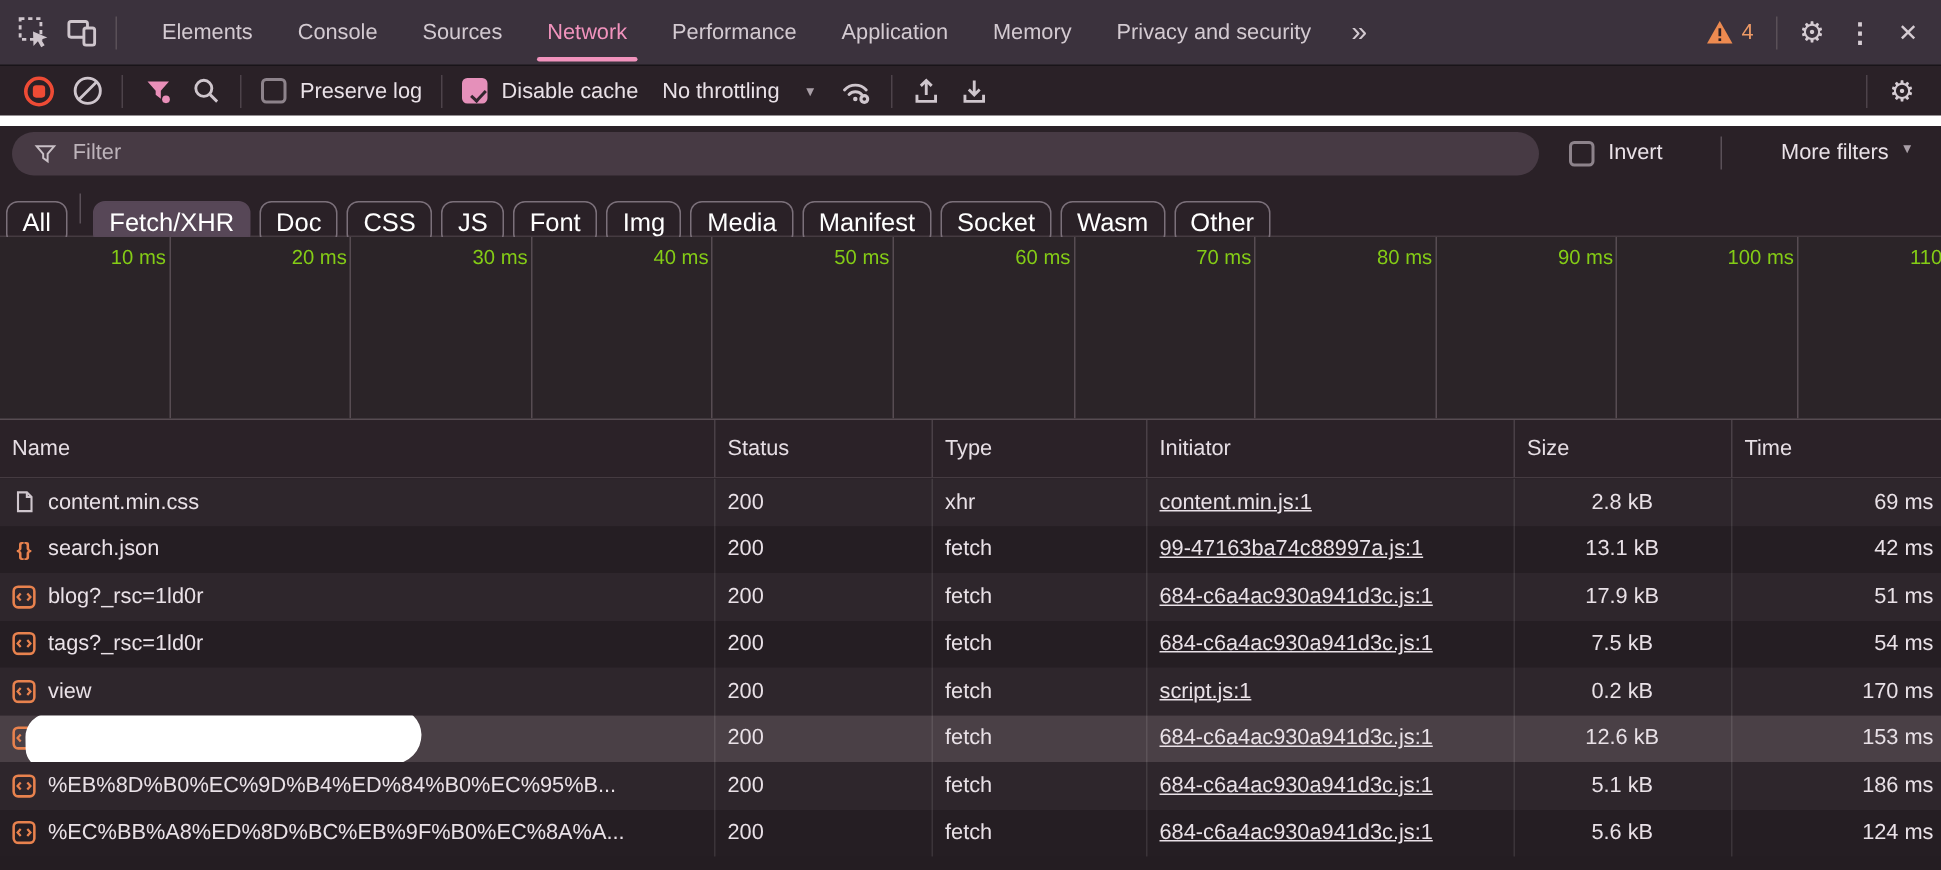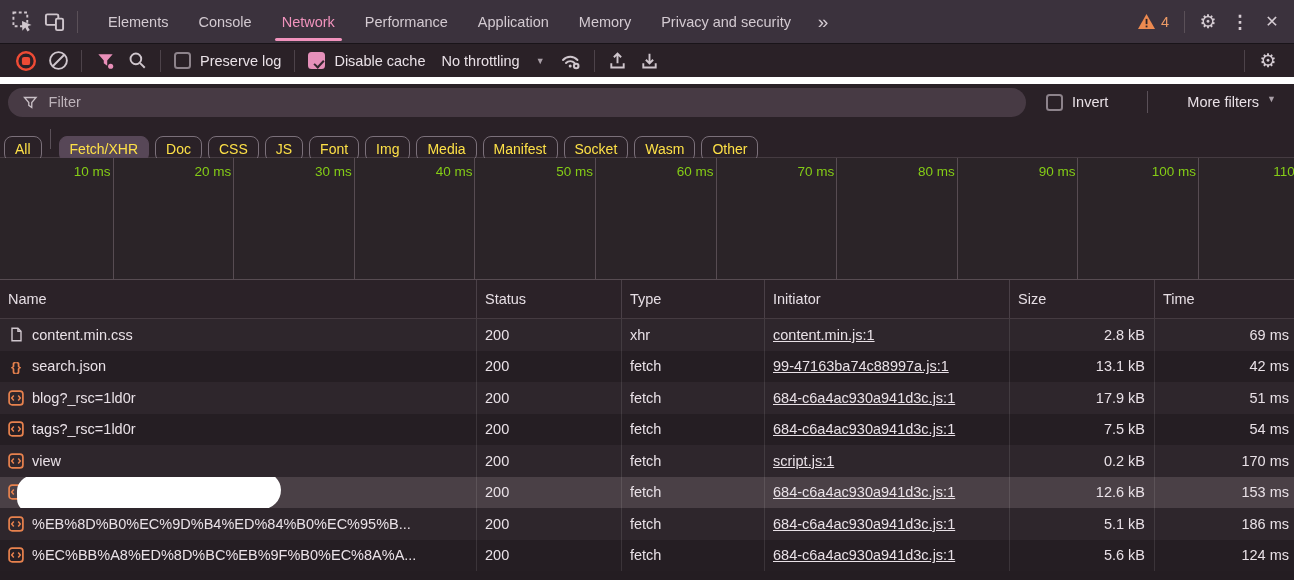--- a/index.html
+++ b/index.html
@@ -56,22 +56,22 @@
                  display:flex; align-items:center; gap:10px; padding:0 14px;justify-content:flex-end; }
   .filter-pill input { background:transparent; border:none; outline:none; color:var(--txt);
                  font-family:"Liberation Sans",sans-serif; font-size:14.5px; width:100%; }
   .filter-pill input::placeholder { color:#bdb3ba; }
   .filter-right { display:flex; align-items:center; gap:26px; flex:0 0 auto; }
   .more-filters { display:flex; align-items:flex-start; gap:8px; cursor:pointer; white-space:nowrap; padding:0 6px; }
 
   
   .chips-row { height:38px; background:var(--bg-toolbar); display:flex; align-items:center;
                padding:0 4px; gap:6px; flex:0 0 auto; border-bottom:1px solid #453b41; }
-  .chip { border:1px solid #7b707a; border-radius:8px; padding:4px 10px; font-size:14px;
-          color:#fde047; cursor:pointer; white-space:nowrap; background:transparent;margin-top:20px; }
+  .chip { border:1px solid #7b707a; border-radius:8px; padding:4px 10px; font-size:17px;
+          color:#ffffff; cursor:pointer; white-space:nowrap; background:transparent;margin-top:20px; }
   .chip.active { background:#574757; border-color:#574757; }
   .chip-div { width:1px; height:20px; background:#5a5058; margin:0 2px; }
 
   
   .timeline { height:122px; background:var(--bg-strip); position:relative; overflow:hidden;
               border-bottom:1px solid var(--line); flex:0 0 auto; }
   .tl-col { position:absolute; top:0; bottom:0; border-right:1px solid var(--line); }
   .tl-col span { position:absolute; top:6px; right:2px; font-size:13.5px; color:#84cc16; white-space:nowrap; }
 
   
@@ -81,21 +81,21 @@
                font-size:14.5px; color:#e6dee4; cursor:pointer; white-space:nowrap; overflow:hidden; }
   .thead .th:last-child { border-right:none; }
   .tbody { flex:1 1 auto; background:var(--bg-content); overflow:hidden; }
   .row { height:31.5px; cursor:pointer; }
   .row.odd { background:var(--row-odd); }
   .row.even { background:var(--row-even); }
   .row.highlighted { background:var(--row-hl); }
   .cell { display:flex; align-items:center; padding:0 8px; font-size:14.5px; white-space:nowrap;
           overflow:hidden; border-right:1px solid var(--soft-line); position:relative; }
   .cell:last-child { border-right:none; }
-  .cell.num { justify-content:flex-end; padding-right:9px; }
+  .cell.num { justify-content:center; padding-right:9px; }
   .cell.time { justify-content:flex-end; padding-right:5px; }
   .name-cell { gap:8px; }
   .req-icon { width:16px; height:16px; flex:0 0 auto; display:flex; align-items:center; justify-content:center; }
   .req-icon.orange { color:var(--orange); }
   .req-icon.gray { color:#cfc6cd; }
   .init-link { text-decoration:underline; color:#e9e1e7; }
   .redaction-blob { position:absolute; left:17px; top:-3px; width:264px; height:37px; background:#ffffff;
           border-radius:17px 19px 21px 15px; transform:rotate(-0.8deg); z-index:2; }
   .redaction-blob::after { content:""; position:absolute; left:60px; top:22px; width:180px; height:16px;
           background:#ffffff; border-radius:50%; transform:rotate(1.4deg); }
@@ -116,20 +116,21 @@
     <div class="icon-btn">
       <svg width="21" height="21" viewBox="0 0 22 22">
         <rect x="2" y="3.5" width="13" height="11" rx="1.5" fill="none" stroke="#cfc6cd" stroke-width="2"></rect>
         <rect x="12.5" y="8" width="7.5" height="12" rx="1.5" fill="#3b323d" stroke="#cfc6cd" stroke-width="2"></rect>
       </svg>
     </div>
     <div class="vdiv"></div>
     <div class="tabs">
         <div class="tab">Elements</div>
         <div class="tab">Console</div>
+        <div class="tab">Sources</div>
         <div class="tab active">Network</div>
         <div class="tab">Performance</div>
         <div class="tab">Application</div>
         <div class="tab">Memory</div>
         <div class="tab">Privacy and security</div>
       </div>
     <div class="icon-btn more-tabs">»</div>
     <div class="tab-right">
       <div class="warn-badge">
         <svg width="19" height="17" viewBox="0 0 20 18">

